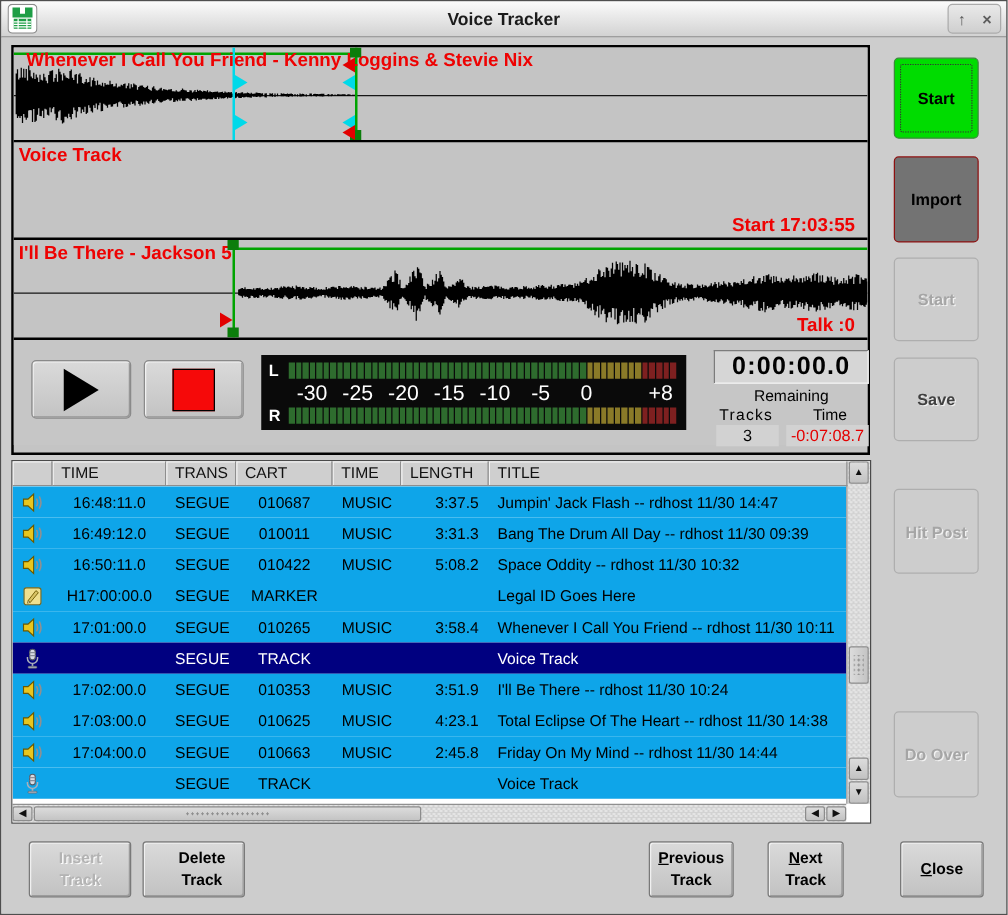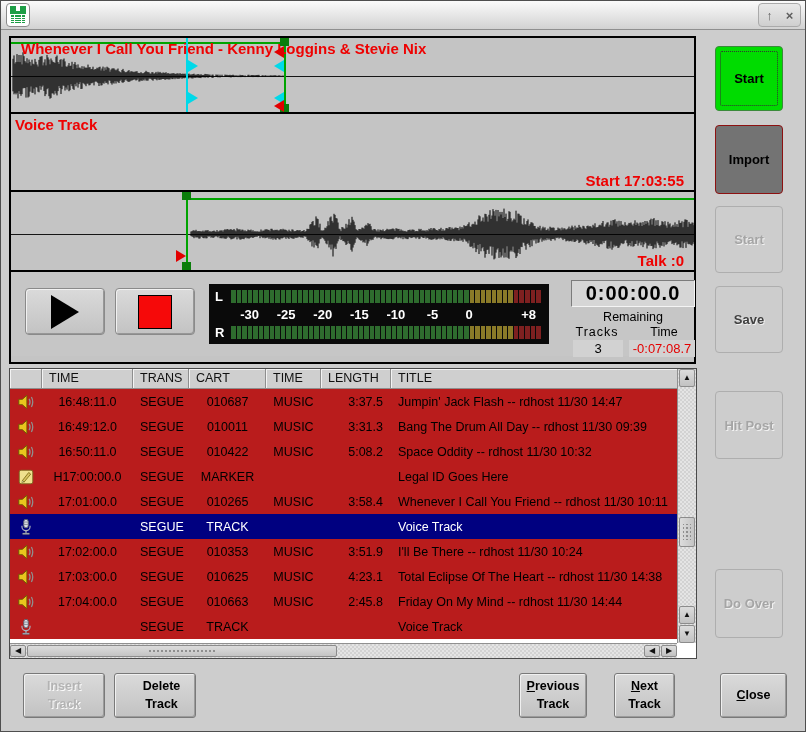--- a/index.html
+++ b/index.html
@@ -36,34 +36,34 @@
   .strip{position:relative;height:84px;background:#c6c6c6;}
   .tbtn{position:absolute;top:16px;width:80px;height:47px;background:linear-gradient(#dadada,#c3c3c3);border:1px solid #8a8a8a;border-radius:4px;box-shadow:inset 1px 1px 0 #f1f1f1,inset -1px -1px 0 #979797;display:flex;align-items:center;justify-content:center;}
   .playtri{width:0;height:0;border-top:17px solid transparent;border-bottom:17px solid transparent;border-left:28px solid #000;}
   .stopsq{width:34px;height:34px;background:#f60909;border:1px solid #000;}
   .meter{position:absolute;left:198px;top:12px;width:340px;height:60px;background:#0a0a0a;padding:5px 8px 5px 6px;display:flex;flex-direction:column;justify-content:space-between;}
   .mrow{display:flex;align-items:center;height:14px;}
   .mlabel{width:16px;color:#fff;font-weight:bold;font-size:13px;line-height:1;}
   .segs{flex:1;display:flex;gap:1px;height:13px;}
   .seg{flex:1;}
   .scalerow{position:relative;height:15px;margin-left:16px;}
-  .scalerow span{position:absolute;top:0;transform:translateX(-50%);color:#fff;font-weight:bold;font-size:13px;line-height:15px;}
+  .scalerow span{position:absolute;top:0;transform:translateX(-50%);color:#fff;font-weight:normal;font-size:17px;line-height:15px;}
   .timedisp{position:absolute;left:560px;top:8px;width:124px;height:27px;background:#d6d6d6;border-top:1px solid #7c7c7c;border-left:1px solid #7c7c7c;border-bottom:1px solid #f4f4f4;border-right:1px solid #f4f4f4;color:#000;font-size:20px;font-weight:bold;text-align:center;line-height:25px;letter-spacing:1px;}
   .remlabel{position:absolute;left:560px;top:38px;width:124px;text-align:center;font-size:12.5px;color:#000;}
   .trklabel{position:absolute;left:556px;top:53px;width:60px;text-align:center;font-size:12.5px;letter-spacing:1px;}
   .timlabel{position:absolute;left:622px;top:53px;width:62px;text-align:center;font-size:12.5px;}
   .valbox{position:absolute;top:68px;height:17px;background:#d2d2d2;text-align:center;font-size:13px;line-height:17px;}
   .tracksval{left:562px;width:50px;color:#000;}
   .timeval{left:618px;width:66px;color:#e40000;}
   
   .logtable{position:absolute;left:8px;top:338px;width:688px;height:291px;background:#fff;border:1px solid #4a4a4a;overflow:hidden;}
   .lhead{display:grid;grid-template-columns:32px 91px 56px 77px 55px 70px 1fr;height:20px;background:#cfcfcf;}
   .hcell{border-right:1px solid #8e8e8e;border-bottom:1px solid #8e8e8e;box-shadow:inset 1px 1px 0 #f3f3f3;font-size:12.5px;line-height:19px;padding-left:7px;color:#111;white-space:nowrap;overflow:hidden;}
   .lrows{position:absolute;left:0;top:20px;right:19px;bottom:15px;overflow:hidden;background:#fff;}
-  .lrow{display:grid;grid-template-columns:32px 91px 56px 77px 55px 70px 1fr;height:25px;align-items:center;font-size:12.5px;color:#000;background:#b91c1c;}
+  .lrow{display:grid;grid-template-columns:32px 91px 56px 77px 55px 70px 1fr;height:25px;align-items:center;font-size:12.5px;color:#000;background:#0ea5e9;}
   .lrow.sel{background:#000080;color:#fff;}
   .lcell{white-space:nowrap;overflow:hidden;}
   .c-icon{display:flex;justify-content:center;align-items:center;}
   .c-time{text-align:center;}
   .c-trans{padding-left:7px;}
   .c-cart{text-align:center;}
   .c-group{text-align:center;}
   .c-length{text-align:right;padding-right:8px;}
   .c-title{padding-left:7px;}
   
@@ -109,20 +109,21 @@
           <rect x="5" y="12" width="14" height="8" fill="#1e9e46"></rect>
           <g stroke="#fff" stroke-width="1">
             <line x1="5" y1="14.5" x2="19" y2="14.5"></line>
             <line x1="5" y1="16.5" x2="19" y2="16.5"></line>
             <line x1="5" y1="18.5" x2="19" y2="18.5"></line>
             <line x1="8.5" y1="12" x2="8.5" y2="20"></line>
             <line x1="15.5" y1="12" x2="15.5" y2="20"></line>
           </g>
         </svg>
     </div>
+    <div class="tb-title">Voice Tracker</div>
     <div class="tb-btns">
       <div class="tb-btn">
           <span>↑</span>
         </div>
       <div class="tb-btn">
           <span>×</span>
         </div>
     </div>
   </div>
 
@@ -157,20 +158,21 @@
       <div class="panel p3" id="panel3">
         <svg class="wave" id="wave3" width="683" height="80">
             <path d="M180 39.5L180 44.1M181 39.2L181 44.5M182 38.5L182 44.9M183 38.3L183 46.2M184 39.1L184 44.6M185 37.8L185 45.6M186 39.3L186 45.1M187 39.1L187 45.6M188 39.1L188 46.7M189 39.2L189 46.4M190 39.4L190 44.5M191 39.5L191 44.8M192 38.6L192 46.0M193 39.8L193 46.3M194 38.6L194 45.5M195 38.3L195 46.4M196 38.5L196 46.2M197 38.1L197 44.1M198 39.6L198 44.8M199 39.1L199 44.0M200 39.9L200 45.7M201 39.3L201 44.9M202 39.1L202 46.0M203 38.6L203 45.4M204 39.4L204 44.6M205 39.9L205 44.1M206 38.1L206 44.6M207 39.7L207 45.4M208 39.3L208 44.0M209 38.4L209 46.2M210 38.6L210 46.1M211 38.3L211 46.4M212 39.6L212 45.5M213 38.1L213 46.5M214 37.2L214 46.5M215 38.1L215 46.9M216 37.0L216 45.8M217 37.3L217 44.4M218 38.1L218 45.3M219 37.4L219 46.1M220 37.2L220 47.4M221 37.8L221 47.1M222 38.1L222 46.6M223 37.0L223 46.4M224 38.3L224 45.4M225 39.3L225 44.8M226 36.3L226 47.4M227 37.4L227 44.7M228 37.5L228 46.4M229 37.3L229 47.6M230 38.7L230 47.5M231 37.6L231 46.8M232 37.8L232 46.8M233 39.3L233 47.2M234 38.3L234 45.9M235 39.3L235 45.3M236 39.2L236 46.4M237 37.6L237 46.1M238 38.2L238 46.7M239 38.4L239 45.9M240 37.6L240 45.2M241 39.5L241 45.4M242 38.2L242 46.0M243 39.7L243 45.2M244 39.1L244 45.0M245 39.8L245 44.4M246 39.2L246 44.9M247 39.7L247 43.9M248 39.6L248 44.0M249 39.7L249 46.2M250 37.5L250 44.2M251 39.4L251 45.2M252 38.5L252 46.1M253 38.8L253 45.2M254 37.5L254 46.3M255 37.4L255 45.8M256 37.3L256 45.6M257 37.9L257 45.3M258 37.9L258 46.8M259 39.2L259 45.3M260 36.8L260 47.2M261 36.8L261 46.0M262 38.1L262 47.7M263 38.5L263 45.9M264 37.8L264 47.3M265 38.1L265 47.7M266 37.7L266 46.0M267 38.4L267 46.2M268 38.6L268 47.3M269 37.7L269 47.5M270 37.0L270 46.0M271 38.2L271 46.5M272 36.8L272 46.0M273 37.7L273 44.9M274 37.6L274 45.5M275 37.9L275 46.8M276 38.6L276 45.1M277 39.5L277 46.2M278 37.7L278 46.9M279 38.9L279 44.9M280 39.6L280 46.1M281 37.4L281 46.3M282 37.7L282 46.7M283 39.3L283 46.7M284 39.2L284 45.5M285 38.9L285 45.9M286 38.1L286 45.6M287 38.2L287 45.5M288 38.6L288 44.6M289 38.0L289 45.1M290 39.7L290 45.6M291 39.0L291 45.2M292 38.9L292 45.9M293 38.0L293 44.2M294 39.9L294 44.5M295 39.0L295 44.7M296 36.8L296 47.0M297 36.9L297 48.6M298 37.0L298 48.0M299 32.6L299 50.1M300 32.0L300 49.1M301 29.9L301 54.5M302 29.0L302 48.4M303 33.5L303 55.5M304 33.3L304 50.5M305 24.4L305 53.1M306 26.5L306 53.9M307 27.1L307 56.2M308 35.4L308 51.5M309 31.7L309 47.2M310 38.4L310 46.7M311 38.5L311 45.3M312 38.6L312 46.1M313 38.2L313 47.3M314 35.7L314 48.8M315 36.2L315 51.4M316 34.3L316 52.3M317 29.2L317 48.7M318 33.3L318 55.4M319 25.5L319 52.6M320 24.5L320 57.5M321 28.9L321 52.5M322 30.5L322 64.5M323 21.8L323 56.4M324 22.9L324 54.7M325 26.0L325 56.9M326 26.5L326 51.5M327 30.5L327 49.3M328 36.7L328 47.2M329 37.3L329 44.3M330 39.1L330 48.0M331 35.0L331 47.3M332 35.5L332 49.1M333 36.7L333 49.1M334 36.7L334 50.4M335 31.8L335 53.0M336 35.6L336 52.1M337 32.6L337 48.9M338 27.2L338 51.3M339 33.1L339 52.1M340 30.6L340 57.8M341 24.8L341 59.6M342 27.8L342 55.6M343 29.6L343 52.7M344 33.1L344 50.8M345 37.2L345 47.2M346 37.9L346 45.2M347 38.7L347 46.1M348 37.0L348 47.3M349 37.1L349 48.0M350 37.4L350 48.8M351 35.6L351 48.0M352 35.8L352 50.4M353 36.8L353 49.6M354 33.9L354 50.8M355 32.8L355 47.7M356 33.7L356 53.9M357 31.1L357 51.5M358 32.3L358 49.3M359 31.8L359 47.0M360 34.2L360 48.3M361 37.6L361 47.5M362 38.4L362 47.8M363 37.0L363 45.7M364 37.1L364 44.7M365 38.3L365 44.8M366 39.5L366 46.3M367 37.4L367 45.0M368 39.6L368 45.8M369 37.6L369 45.3M370 38.0L370 47.2M371 38.7L371 46.1M372 37.4L372 45.4M373 39.2L373 46.5M374 39.1L374 46.2M375 38.0L375 46.7M376 36.8L376 46.9M377 37.5L377 47.1M378 37.6L378 47.1M379 37.3L379 46.7M380 37.3L380 46.9M381 36.8L381 47.0M382 36.5L382 47.4M383 37.2L383 46.6M384 38.9L384 45.4M385 36.3L385 45.2M386 36.6L386 44.7M387 37.1L387 46.2M388 36.9L388 45.4M389 38.9L389 45.5M390 37.4L390 46.4M391 38.6L391 44.8M392 38.6L392 47.2M393 39.3L393 44.9M394 38.9L394 46.5M395 39.6L395 46.4M396 39.6L396 47.1M397 38.2L397 47.1M398 38.0L398 45.4M399 37.6L399 45.0M400 38.7L400 46.1M401 37.6L401 45.8M402 37.6L402 45.4M403 37.9L403 45.0M404 39.5L404 45.5M405 39.0L405 46.6M406 39.1L406 45.3M407 39.3L407 45.4M408 36.8L408 47.1M409 37.8L409 46.6M410 36.9L410 44.5M411 38.9L411 45.1M412 38.2L412 45.9M413 39.0L413 46.0M414 38.3L414 44.6M415 39.4L415 46.6M416 38.0L416 45.6M417 39.2L417 46.0M418 36.8L418 47.5M419 37.6L419 47.0M420 36.0L420 47.9M421 38.2L421 47.6M422 36.5L422 47.4M423 36.0L423 47.1M424 36.8L424 45.9M425 38.1L425 47.6M426 38.0L426 47.5M427 38.9L427 46.9M428 37.1L428 45.8M429 37.4L429 47.3M430 35.8L430 46.0M431 39.0L431 47.1M432 37.2L432 45.2M433 38.8L433 46.5M434 38.3L434 47.6M435 36.2L435 48.1M436 36.0L436 48.1M437 37.0L437 48.7M438 35.3L438 47.2M439 35.1L439 48.8M440 37.5L440 48.8M441 35.6L441 47.2M442 37.1L442 46.4M443 36.7L443 49.2M444 35.7L444 46.8M445 35.5L445 48.5M446 36.0L446 48.4M447 36.0L447 48.9M448 38.2L448 48.8M449 34.6L449 46.3M450 36.7L450 48.7M451 35.0L451 47.8M452 36.5L452 49.8M453 33.2L453 46.7M454 34.2L454 47.6M455 34.1L455 49.4M456 33.6L456 49.6M457 32.1L457 51.4M458 30.3L458 48.5M459 34.4L459 54.6M460 34.9L460 54.9M461 32.5L461 54.2M462 31.8L462 56.3M463 32.4L463 50.9M464 29.6L464 55.8M465 32.7L465 60.1M466 32.7L466 57.2M467 27.4L467 52.9M468 23.4L468 62.0M469 24.3L469 52.1M470 29.6L470 59.3M471 28.7L471 56.3M472 25.5L472 55.0M473 29.7L473 59.2M474 21.8L474 65.7M475 22.1L475 62.0M476 24.5L476 57.9M477 29.6L477 57.6M478 22.8L478 61.9M479 18.2L479 54.4M480 26.9L480 54.5M481 23.5L481 63.6M482 17.1L482 54.8M483 19.2L483 67.4M484 23.7L484 66.5M485 17.9L485 60.6M486 29.2L486 57.5M487 18.0L487 56.2M488 24.4L488 65.9M489 19.9L489 60.1M490 22.5L490 65.4M491 19.9L491 63.6M492 26.0L492 56.5M493 16.6L493 65.6M494 25.0L494 60.7M495 21.6L495 65.4M496 29.1L496 54.3M497 26.9L497 65.8M498 19.2L498 66.8M499 19.9L499 59.6M500 26.3L500 58.3M501 29.6L501 59.6M502 28.3L502 54.6M503 26.6L503 60.1M504 27.7L504 61.3M505 18.7L505 66.0M506 30.6L506 64.3M507 21.6L507 60.9M508 21.8L508 57.1M509 23.5L509 62.0M510 23.7L510 54.8M511 31.8L511 55.1M512 33.0L512 50.6M513 26.3L513 50.8M514 32.3L514 53.7M515 32.5L515 57.7M516 29.0L516 52.0M517 27.4L517 51.2M518 33.8L518 52.9M519 32.2L519 55.2M520 30.3L520 48.2M521 30.4L521 54.2M522 31.3L522 47.5M523 33.9L523 48.6M524 34.0L524 47.3M525 36.4L525 51.5M526 36.8L526 47.3M527 34.8L527 50.9M528 35.8L528 50.4M529 33.8L529 47.4M530 38.4L530 45.8M531 36.4L531 49.7M532 34.7L532 47.6M533 36.3L533 48.6M534 35.3L534 47.2M535 38.2L535 48.3M536 37.9L536 46.0M537 36.6L537 47.7M538 38.6L538 46.4M539 34.7L539 47.7M540 35.5L540 48.9M541 36.0L541 47.0M542 35.4L542 47.1M543 35.8L543 46.8M544 38.5L544 48.4M545 38.3L545 45.6M546 38.0L546 46.1M547 35.6L547 45.3M548 36.6L548 46.6M549 36.5L549 45.7M550 38.3L550 45.5M551 35.6L551 46.5M552 37.5L552 48.1M553 36.2L553 46.6M554 36.6L554 47.1M555 37.8L555 49.4M556 37.2L556 48.8M557 36.4L557 48.4M558 34.6L558 49.4M559 36.9L559 49.1M560 35.6L560 48.7M561 33.6L561 49.5M562 35.2L562 47.6M563 38.1L563 49.8M564 33.7L564 50.0M565 36.6L565 49.0M566 35.4L566 47.4M567 36.0L567 48.3M568 32.9L568 51.0M569 34.8L569 50.2M570 35.6L570 49.4M571 37.1L571 47.4M572 33.8L572 48.4M573 34.3L573 50.6M574 36.2L574 50.8M575 37.1L575 52.4M576 34.0L576 49.1M577 33.6L577 51.4M578 34.6L578 51.1M579 34.1L579 48.3M580 34.6L580 50.0M581 36.0L581 48.5M582 32.8L582 52.0M583 34.3L583 48.0M584 31.3L584 53.9M585 35.4L585 51.5M586 35.3L586 52.9M587 35.0L587 53.7M588 33.4L588 55.0M589 32.7L589 52.2M590 33.6L590 51.7M591 31.1L591 52.3M592 29.0L592 49.2M593 34.7L593 51.1M594 34.6L594 49.0M595 32.4L595 48.5M596 30.6L596 56.3M597 30.3L597 56.8M598 34.7L598 54.3M599 32.7L599 56.4M600 28.7L600 49.5M601 33.5L601 57.7M602 28.1L602 55.6M603 28.1L603 52.8M604 27.3L604 54.5M605 31.6L605 53.7M606 29.3L606 53.9M607 34.6L607 56.0M608 28.8L608 55.5M609 33.6L609 53.5M610 29.1L610 51.4M611 32.7L611 51.1M612 32.7L612 52.1M613 33.9L613 51.3M614 30.2L614 48.6M615 32.9L615 47.9M616 34.0L616 51.1M617 32.6L617 54.3M618 30.9L618 53.1M619 31.3L619 51.0M620 30.5L620 54.3M621 32.5L621 49.2M622 33.8L622 54.7M623 31.5L623 54.1M624 28.3L624 52.0M625 33.0L625 51.9M626 30.5L626 48.6M627 31.5L627 53.7M628 33.8L628 51.2M629 30.6L629 49.5M630 30.6L630 53.3M631 34.0L631 50.3M632 30.1L632 55.1M633 32.9L633 52.4M634 29.0L634 49.7M635 31.9L635 51.2M636 29.1L636 56.5M637 30.5L637 53.4M638 33.4L638 53.7M639 28.1L639 51.7M640 26.7L640 54.0M641 32.6L641 53.9M642 27.1L642 57.1M643 26.1L643 55.8M644 33.9L644 52.6M645 28.3L645 56.2M646 33.1L646 49.5M647 28.1L647 51.3M648 33.7L648 53.2M649 34.2L649 55.7M650 32.9L650 53.4M651 29.2L651 53.9M652 29.9L652 50.1M653 32.6L653 54.5M654 29.2L654 50.4M655 33.5L655 52.8M656 35.7L656 52.1M657 29.8L657 50.1M658 32.4L658 49.3M659 31.4L659 49.3M660 35.4L660 48.4M661 34.3L661 52.1M662 32.8L662 51.2M663 34.8L663 52.9M664 30.4L664 51.0M665 34.6L665 50.3M666 32.1L666 53.3M667 35.0L667 52.3M668 28.4L668 52.2M669 31.1L669 55.6M670 30.8L670 55.5M671 29.3L671 49.4M672 35.2L672 56.1M673 29.8L673 51.2M674 27.4L674 49.8M675 27.7L675 55.9M676 28.0L676 49.7M677 34.9L677 51.8M678 29.9L678 52.3M679 31.6L679 51.9M680 32.0L680 53.0M681 30.5L681 53.5M682 30.7L682 51.8M683 33.2L683 50.0" stroke="#000" stroke-width="1" fill="none"></path>
           </svg>
         <div class="zero" style="top:42px"></div>
         <div class="gline-h" id="p3gh" style="top: 6px; right: 0px; left: 175px;"></div>
         <div class="vline green" id="p3green" style="left: 175px;"></div>
         <div class="handle" id="p3h1" style="left: 171px; top: 0px;"></div>
         <div class="handle" id="p3h2" style="left: 171px; bottom: 0px;"></div>
         <div class="tri r red" id="p3t1" style="left: 165px; top: 58px;"></div>
+        <div class="wave-title" style="left:4px">I'll Be There - Jackson 5</div>
         <div class="corner-label">Talk :0</div>
       </div>
 
       <div class="strip">
         <button class="tbtn" style="left:14px">
             <span class="playtri"></span>
           </button>
         <button class="tbtn" style="left:104px">
             <span class="stopsq"></span>
           </button>

